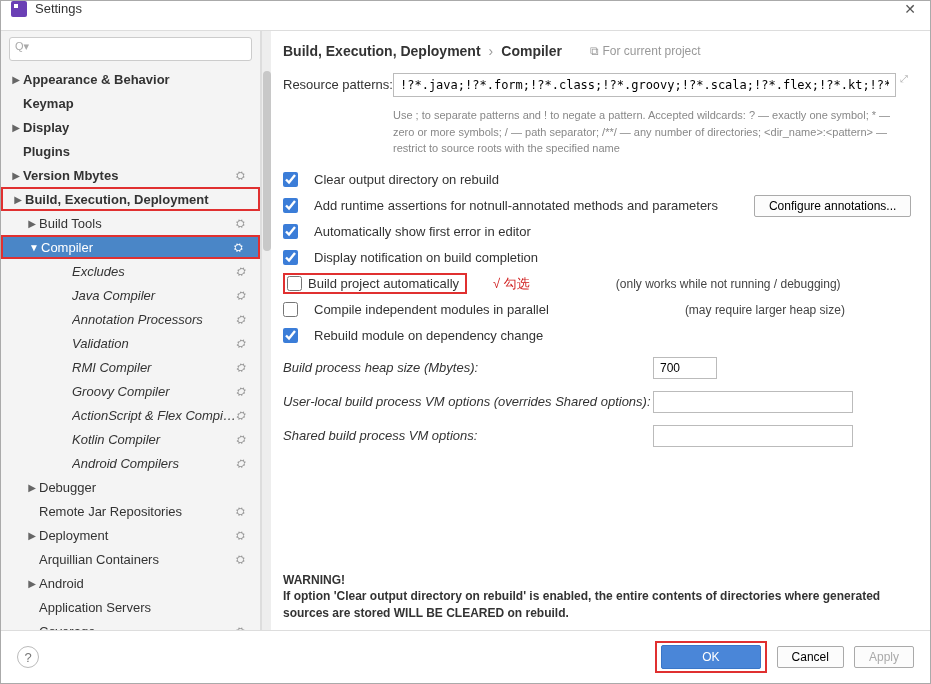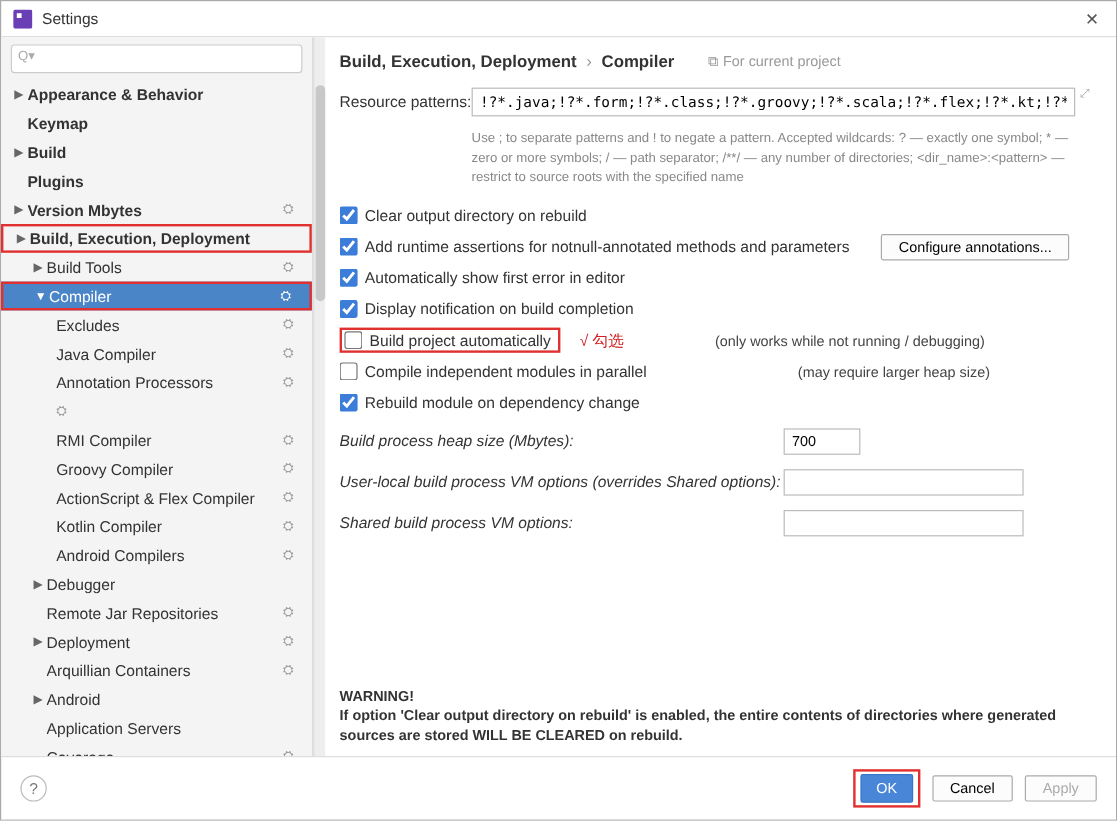--- a/index.html
+++ b/index.html
@@ -1,56 +1,56 @@
 <!DOCTYPE html>
 <html><head>
 <meta charset="utf-8">
 <style>
 * { box-sizing: border-box; margin: 0; padding: 0; }
 body { font-family: "Segoe UI", Arial, sans-serif; font-size: 13px; color: #333; background: #fff; }
 .window { width: 931px; height: 684px; border: 1px solid #aaa; display: flex; flex-direction: column; background: #fff; }
-.titlebar { height: 30px; display: flex; align-items: center; padding: 0 10px; border-bottom: 1px solid #ddd; }
+.titlebar { height: 30px; display: flex; align-items: flex-start; padding: 0 10px; border-bottom: 1px solid #ddd; }
 .titlebar .icon { width: 16px; height: 16px; margin-right: 8px; }
 .titlebar .title { flex: 1; font-size: 13px; }
 .titlebar .close { width: 20px; text-align: center; cursor: pointer; font-size: 14px; color: #555; }
 .body { flex: 1; display: flex; overflow: hidden; }
 .sidebar { width: 260px; background: #f4f4f4; border-right: 1px solid #ddd; display: flex; flex-direction: column; }
 .search-wrap { padding: 6px 8px; }
 .search { width: 100%; height: 24px; border: 1px solid #ccc; border-radius: 3px; padding: 0 20px 0 6px; font-size: 12px; }
 .tree { flex: 1; overflow-y: auto; font-size: 13px; }
 .tree-item { display: flex; align-items: center; height: 24px; padding: 0 6px 0 0; cursor: pointer; position: relative; }
 .tree-item .arrow { width: 14px; text-align: center; color: #666; font-size: 10px; }
 .tree-item .label { flex: 1; white-space: nowrap; overflow: hidden; text-overflow: ellipsis; }
 .tree-item .gear { width: 18px; color: #999; font-size: 11px; }
 .tree-item.bold .label { font-weight: bold; }
 .tree-item.selected { background: #4a86c7; color: #fff; }
 .tree-item.selected .arrow, .tree-item.selected .gear { color: #fff; }
 .indent-0 { padding-left: 8px; }
 .indent-1 { padding-left: 24px; }
-.indent-2 { padding-left: 32px; }
+.indent-2 { padding-left: 57px; font-style: italic; }
 .red-box { border: 2px solid #e03030; }
 .main { flex: 1; display: flex; flex-direction: column; padding: 12px 18px 8px 12px; overflow: hidden; }
 .scrollbar-stub { width: 10px; background: #eee; border-left: 1px solid #ddd; display: flex; flex-direction: column; }
 .scrollbar-thumb { width: 8px; margin: 40px auto 0; height: 180px; background: #c8c8c8; border-radius: 4px; }
 .breadcrumb { display: flex; align-items: center; gap: 8px; margin-bottom: 14px; font-size: 14px; }
 .breadcrumb .sep { color: #999; }
 .breadcrumb .active { font-weight: bold; }
 .hint { color: #999; font-size: 12px; margin-left: 20px; display: flex; align-items: center; gap: 4px; }
 .form-row { display: flex; align-items: flex-start; margin-bottom: 6px; }
 .form-label { width: 110px; padding-top: 4px; }
 .text-input { border: 1px solid #bbb; padding: 3px 6px; font-size: 12px; font-family: monospace; }
 .patterns-input { flex: 1; height: 24px; }
 .help-text { font-size: 11px; color: #888; margin: 4px 0 10px 110px; line-height: 1.5; }
-.check-row { display: flex; align-items: center; height: 26px; gap: 6px; }
+.check-row { display: flex; align-items: center; height: 26px; gap: 16px; }
 .check-row input[type=checkbox] { width: 15px; height: 15px; accent-color: #3b7dd8; }
 .check-row .box-wrap { display: flex; align-items: center; gap: 6px; padding: 1px 6px 1px 2px; }
 .check-row .side-note { color: #444; margin-left: 70px; font-size: 12px; }
 .red-note { color: #d02020; margin-left: 10px; font-size: 13px; }
 .btn { border: 1px solid #aaa; background: #fcfcfc; padding: 3px 14px; font-size: 12px; cursor: pointer; border-radius: 2px; }
-.btn.primary { background: #4a86d8; color: #fff; border-color: #3a76c8; padding: 4px 12px; }
+.btn.primary { background: #4a86d8; color: #fff; border-color: #3a76c8; padding: 4px 40px; }
 .btn.disabled { color: #aaa; }
 .field-row { display: flex; align-items: center; height: 30px; margin-top: 4px; }
 .field-row .fl { width: 370px; font-style: italic; }
 .field-row input.val { border: 1px solid #bbb; padding: 3px 6px; width: 200px; font-size: 12px; }
 .warning { margin-top: auto; font-size: 12px; line-height: 1.4; }
 .warning .w1 { font-weight: bold; }
 .warning .w2 { font-weight: bold; }
 .footer { display: flex; justify-content: flex-end; gap: 10px; padding: 10px 16px; border-top: 1px solid #ddd; align-items: center; }
 .help-circle { width: 22px; height: 22px; border: 1px solid #bbb; border-radius: 50%; display: flex; align-items: center; justify-content: center; color: #777; margin-right: auto; cursor: pointer; font-size: 13px; }
 .ok-wrap { border: 2px solid #e03030; padding: 2px 4px; }
@@ -83,21 +83,21 @@
             <span class="label">Appearance &amp; Behavior</span>
             <span class="gear"></span>
           </div>
           <div class="tree-item indent-0 bold">
             <span class="arrow"></span>
             <span class="label">Keymap</span>
             <span class="gear"></span>
           </div>
           <div class="tree-item indent-0 bold">
             <span class="arrow">▶</span>
-            <span class="label">Build</span>
+            <span class="label">Display</span>
             <span class="gear"></span>
           </div>
           <div class="tree-item indent-0 bold">
             <span class="arrow"></span>
             <span class="label">Plugins</span>
             <span class="gear"></span>
           </div>
           <div class="tree-item indent-0 bold">
             <span class="arrow">▶</span>
             <span class="label">Version Mbytes</span>
@@ -128,20 +128,21 @@
             <span class="label">Java Compiler</span>
             <span class="gear">⛭</span>
           </div>
           <div class="tree-item indent-2">
             <span class="arrow"></span>
             <span class="label">Annotation Processors</span>
             <span class="gear">⛭</span>
           </div>
           <div class="tree-item indent-2">
             <span class="arrow"></span>
+            <span class="label">Validation</span>
             <span class="gear">⛭</span>
           </div>
           <div class="tree-item indent-2">
             <span class="arrow"></span>
             <span class="label">RMI Compiler</span>
             <span class="gear">⛭</span>
           </div>
           <div class="tree-item indent-2">
             <span class="arrow"></span>
             <span class="label">Groovy Compiler</span>

